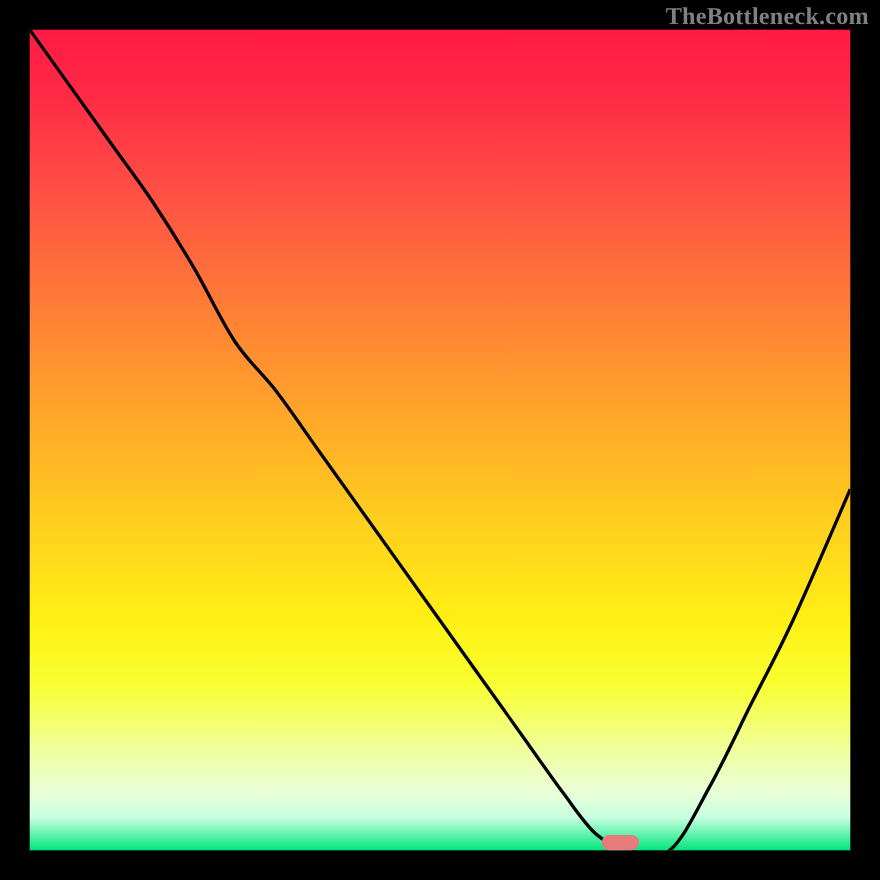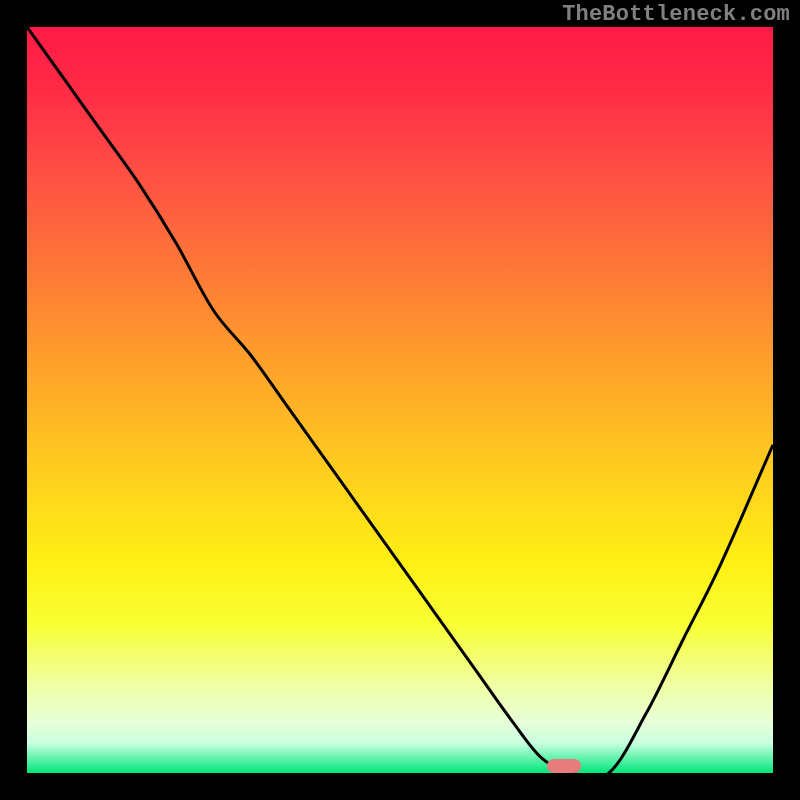--- a/index.html
+++ b/index.html
@@ -15,21 +15,21 @@
     left: 0;
     top: 0;
     width: 800px;
     height: 800px;
     background: #000;
   }
   .watermark {
     position: absolute;
     top: 2px;
     right: 10px;
-    font-family: Liberation Mono, monospace;
+    font-family: Liberation Serif, serif;
     font-size: 22px;
     font-weight: 600;
     color: #808080;
     letter-spacing: 0.2px;
   }
   .plot {
     position: absolute;
     left: 27px;
     top: 27px;
     width: 746px;

